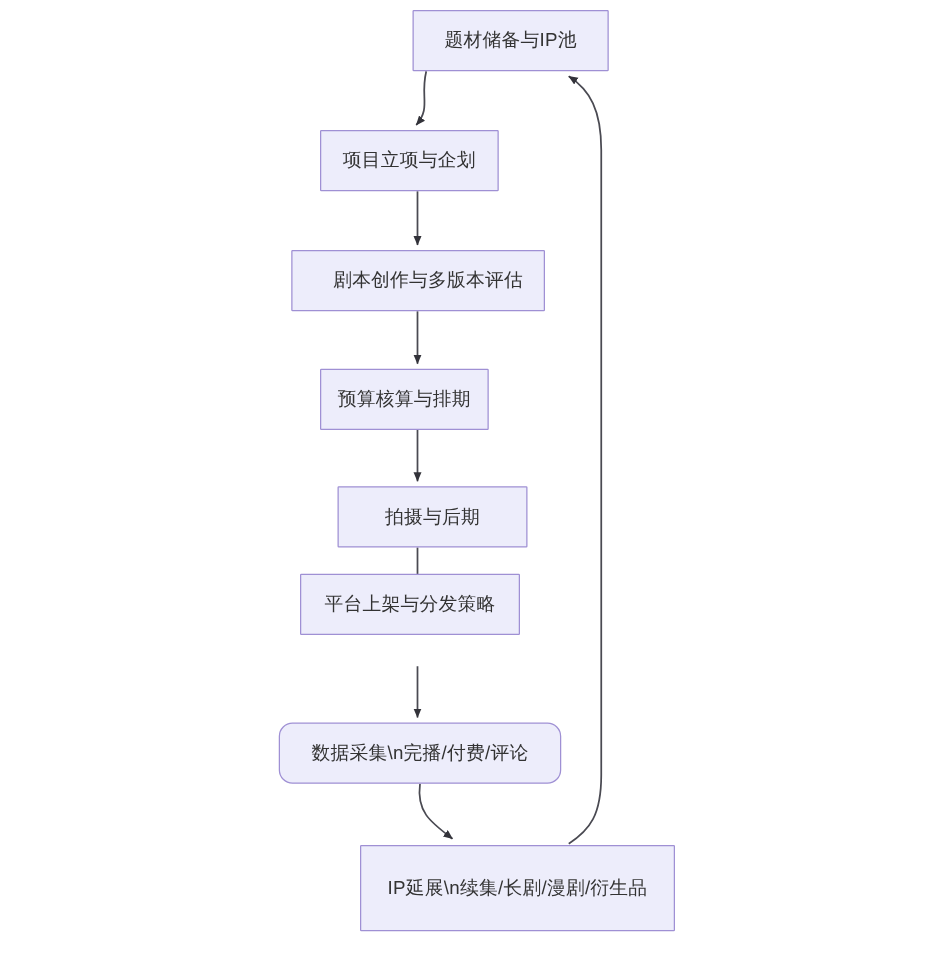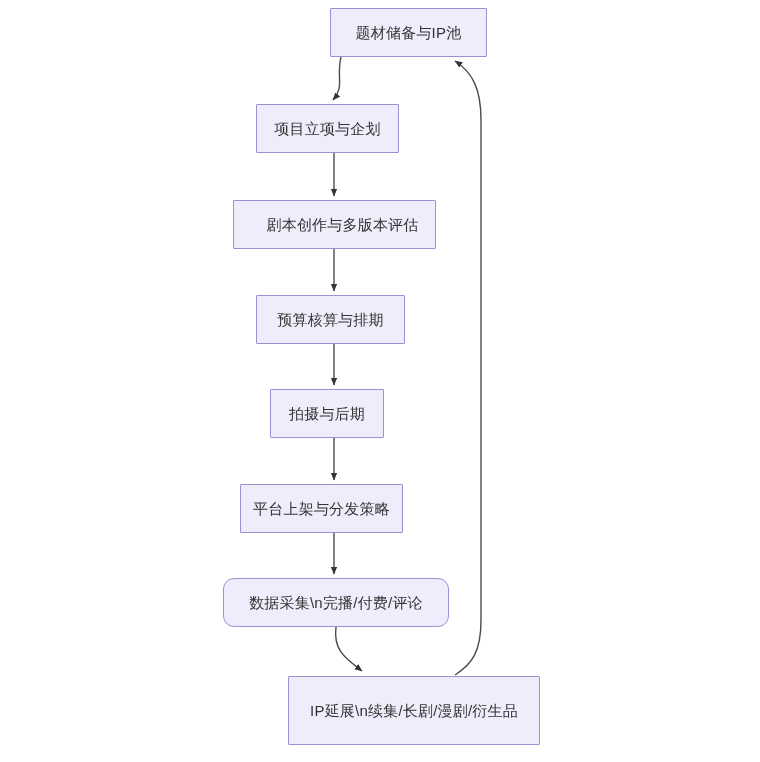--- a/index.html
+++ b/index.html
@@ -73,27 +73,27 @@
   <div id="nodes-group">
       <div class="node" style="left: 330px; top: 8px; width: 157px; height: 49px;">
         <span class="node-label">题材储备与IP池</span>
       </div>
       <div class="node" style="left: 256px; top: 104px; width: 143px; height: 49px;">
         <span class="node-label">项目立项与企划</span>
       </div>
       <div class="node" style="left: 233px; top: 200px; width: 203px; height: 49px; padding-left: 26px;">
         <span class="node-label">剧本创作与多版本评估</span>
       </div>
-      <div class="node" style="left: 256px; top: 295px; width: 149px; height: 49px;">
+      <div class="node" style="left: 256px; top: 295px; width: 135px; height: 49px;">
         <span class="node-label">预算核算与排期</span>
       </div>
-      <div class="node" style="left: 270px; top: 389px; width: 114px; height: 49px;">
+      <div class="node" style="left: 270px; top: 389px; width: 152px; height: 49px;">
         <span class="node-label">拍摄与后期</span>
       </div>
-      <div class="node" style="left: 240px; top: 484px; width: 163px; height: 49px;">
+      <div class="node" style="left: 240px; top: 459px; width: 176px; height: 49px;">
         <span class="node-label">平台上架与分发策略</span>
       </div>
       <div class="node" style="left: 223px; top: 578px; width: 226px; height: 49px; border-radius: 11px;">
         <span class="node-label">数据采集\n完播/付费/评论</span>
       </div>
       <div class="node" style="left: 288px; top: 676px; width: 252px; height: 69px;">
         <span class="node-label">IP延展\n续集/长剧/漫剧/衍生品</span>
       </div>
     </div>
 

